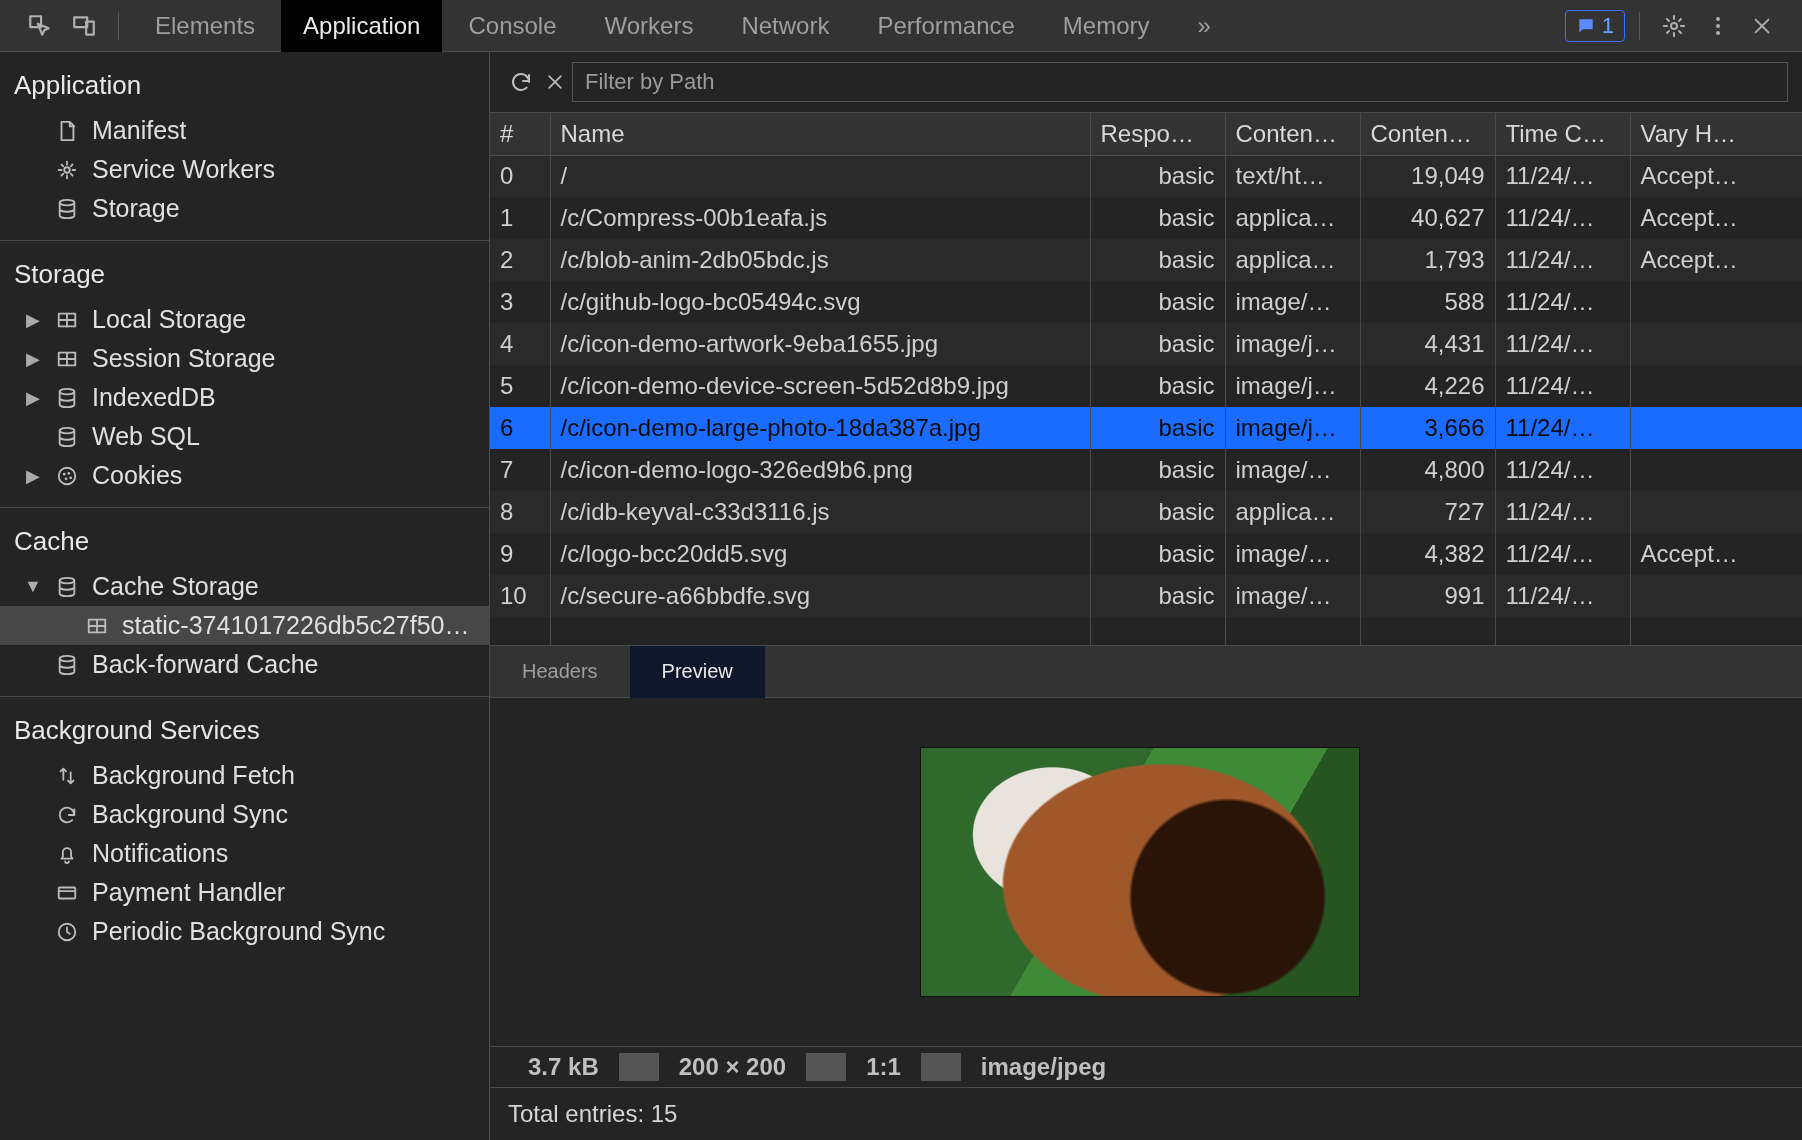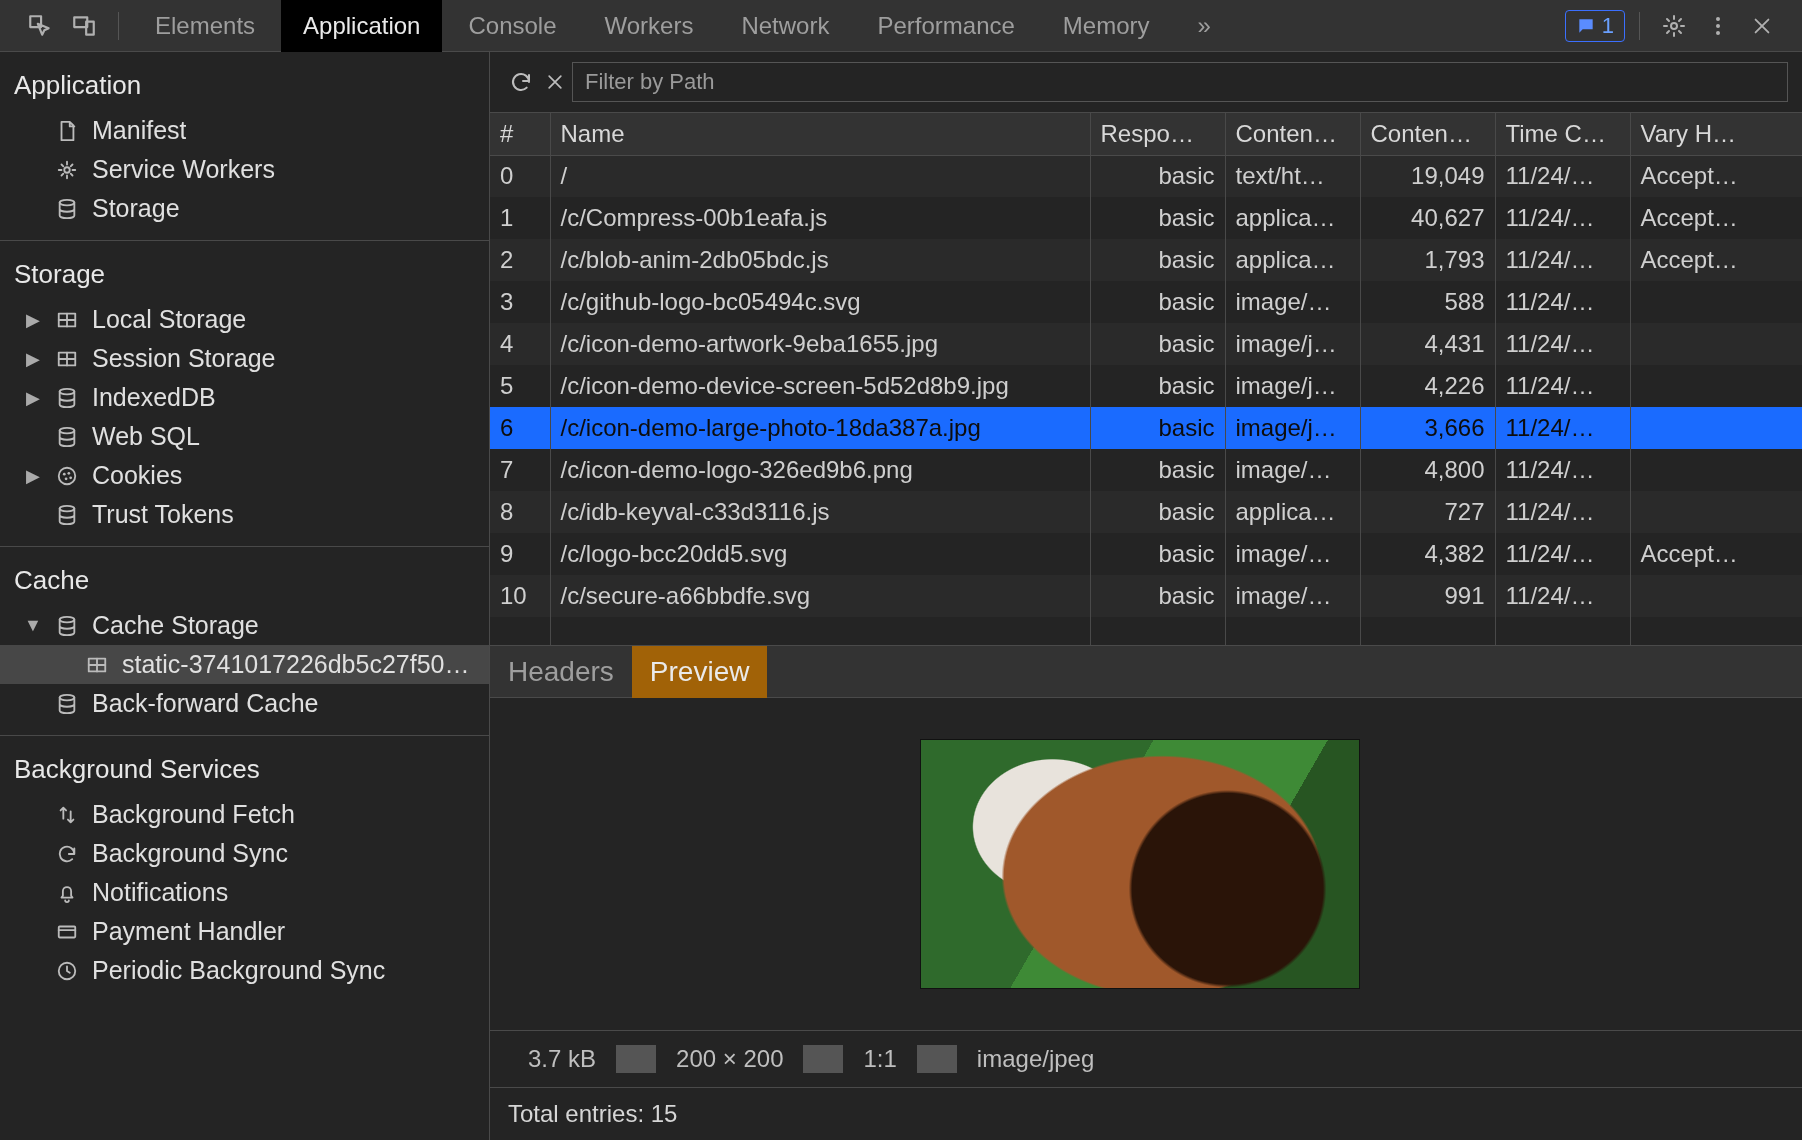--- a/index.html
+++ b/index.html
@@ -181,28 +181,28 @@
 
   
   .subtabs {
     display:flex;
     align-items:center;
     background:#333333;
     border-bottom:1px solid #4a4a4a;
     height:52px;
   }
   .subtab {
-    padding:0 18px;
+    padding:0 32px;
     height:52px;
     display:flex; align-items:center;
     color:#9e9e9e;
     cursor:pointer;
-    font-size:28px;
-  }
-  .subtab.active { background:#a16207; color:#eaeaea; }
+    font-size:20px;
+  }
+  .subtab.active { background:#0f172a; color:#eaeaea; }
 
   
   .preview {
     flex:1;
     display:flex;
     flex-direction:column;
     min-height:0;
   }
   .preview-canvas {
     flex:1;
@@ -218,24 +218,25 @@
       radial-gradient(circle at 70% 60%, #2a1408 0 28%, transparent 29%),
       radial-gradient(ellipse 60% 80% at 55% 55%, #a0582b 0 60%, transparent 61%),
       radial-gradient(ellipse 30% 45% at 30% 35%, #e8e3dc 0 60%, transparent 61%),
       linear-gradient(120deg, #2f6a2c 0 40%, #3e8a36 40% 70%, #275522 70% 100%);
     border:1px solid #111;
   }
   .preview-meta {
     display:flex;
     align-items:flex-end;
     gap:0;
-    padding: 14px 18px;
+    padding: 6px 18px;
     color:#bfbfbf;
     font-size:24px;
     border-top:1px solid #4a4a4a;
+    font-weight:bold;
   }
   .preview-meta span { padding: 0 20px; }
   .preview-meta .mdiv { width:1px; height:28px; background:#555; }
 
   .footer {
     padding: 12px 18px;
     border-top:1px solid #4a4a4a;
     color:#d6d6d6;
     font-size:24px;
   }
@@ -381,30 +382,20 @@
         <span class="side-icon">
           <svg width="22" height="22" viewBox="0 0 24 24">
               <circle class="stroke" cx="12" cy="12" r="9"></circle>
               <circle cx="9" cy="10" r="1.5" fill="currentColor"></circle>
               <circle cx="14" cy="9" r="1.5" fill="currentColor"></circle>
               <circle cx="11" cy="15" r="1.5" fill="currentColor"></circle>
               <circle cx="16" cy="14" r="1.5" fill="currentColor"></circle>
             </svg>
         </span>
         <span class="lbl">Cookies</span>
-      </div>
-      <div class="side-item">
-        <span class="disclose blank">▶</span>
-        <span class="side-icon">
-          <svg width="22" height="22" viewBox="0 0 24 24">
-              <ellipse class="stroke" cx="12" cy="5" rx="8" ry="3"></ellipse>
-              <path class="stroke" d="M4 5v7c0 1.7 3.6 3 8 3s8-1.3 8-3V5M4 12v7c0 1.7 3.6 3 8 3s8-1.3 8-3v-7"></path>
-            </svg>
-        </span>
-        <span class="lbl">Trust Tokens</span>
       </div>
     </div>
 
     <div class="side-group">
       <div class="side-section-title">Cache</div>
 
       <div class="side-item">
         <span class="disclose">▼</span>
         <span class="side-icon">
           <svg width="22" height="22" viewBox="0 0 24 24">

